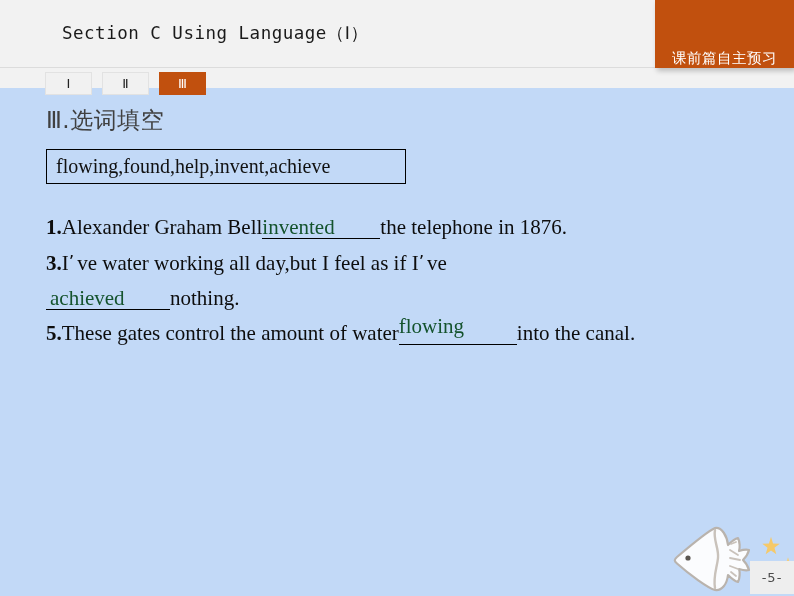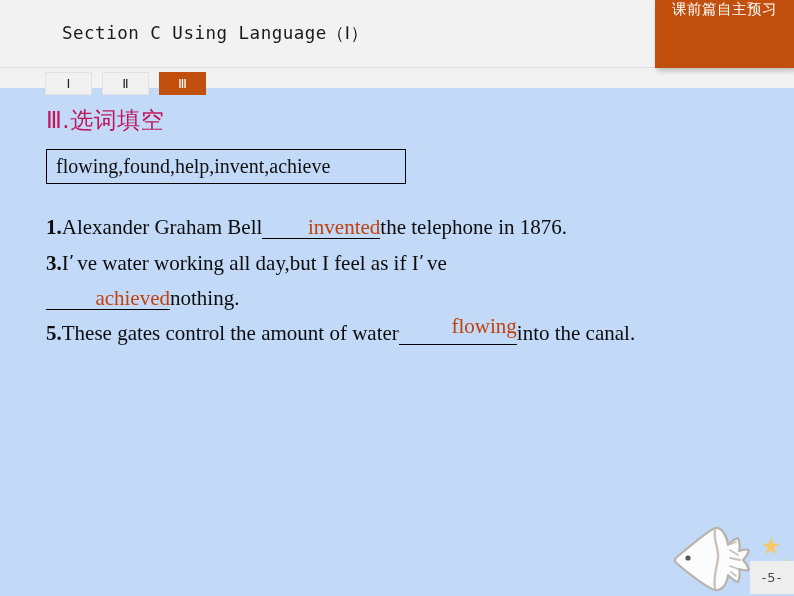--- a/index.html
+++ b/index.html
@@ -37,21 +37,21 @@
   .top-tabs {
     position: absolute;
     right: 0;
     top: 0;
     height: 68px;
     display: flex;
     align-items: stretch;
   }
   .top-tab {
     display: flex;
-    align-items: flex-start;
+    align-items: flex-end;
     justify-content: center;
     font-family: "DejaVu Sans", "Liberation Sans", sans-serif;
     font-size: 14.5px;
     color: #3a3a3a;
     padding: 0 17px;
     box-sizing: border-box;
     letter-spacing: 0.5px;
   }
   .top-tab.active {
     background: #c1500e;
@@ -99,21 +99,21 @@
     color: #ffffff;
   }
 
   
   .section-heading {
     position: absolute;
     left: 46px;
     top: 105px;
     font-family: "DejaVu Sans", "Liberation Sans", sans-serif;
     font-size: 23px;
-    color: #be185d;
+    color: #404040;
     letter-spacing: 0.5px;
   }
 
   
   .wordbank {
     position: absolute;
     left: 46px;
     top: 149px;
     width: 360px;
     height: 35px;
@@ -144,22 +144,22 @@
   }
   .q {
     margin-bottom: 0px;
   }
   .qnum {
     font-weight: bold;
   }
   .blank {
     display: inline-block;
     border-bottom: 1.5px solid #000;
-    text-align: right;
-    color: #c2410c;
+    text-align: left;
+    color: #14532d;
     position: relative;
     line-height: 1.05;
     vertical-align: baseline;
   }
   .blank.w-inv  { min-width: 118px; }
   .blank.w-fou  { min-width: 124px; padding-left: 6px; }
   .blank.w-ach  { min-width: 120px; padding-left: 4px; }
   .blank.w-ref  { min-width: 110px; padding-left: 4px; }
   .blank.w-flo  { min-width: 118px; }
   .blank.raised span {

